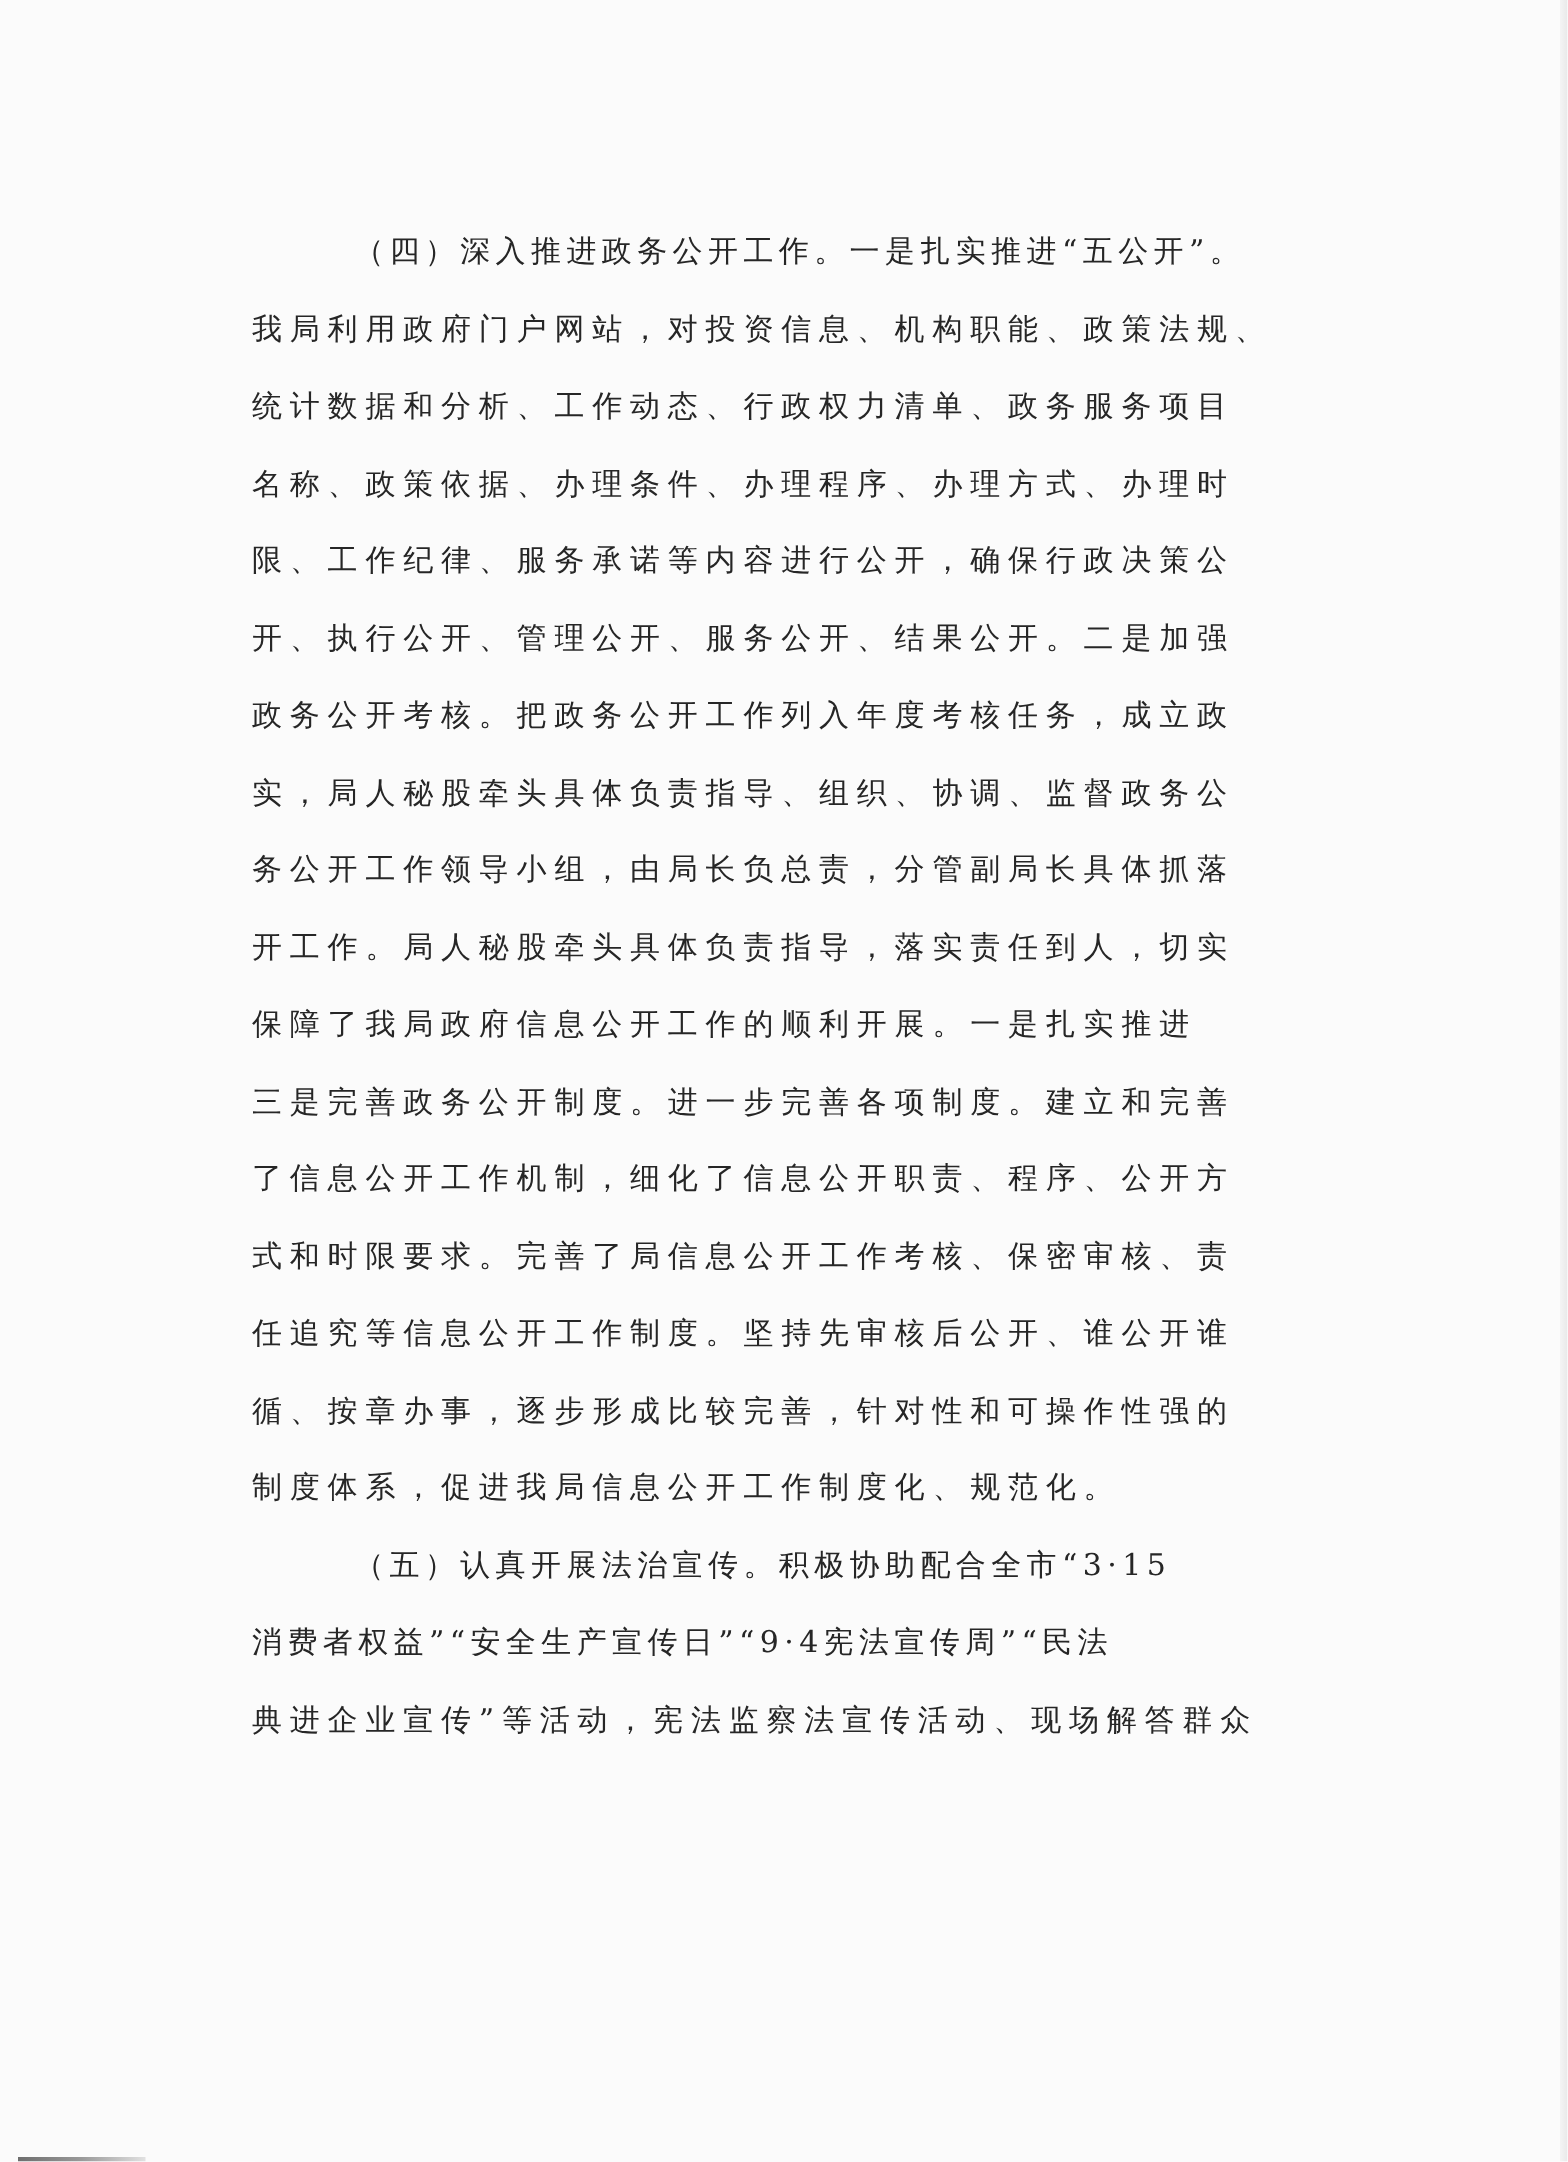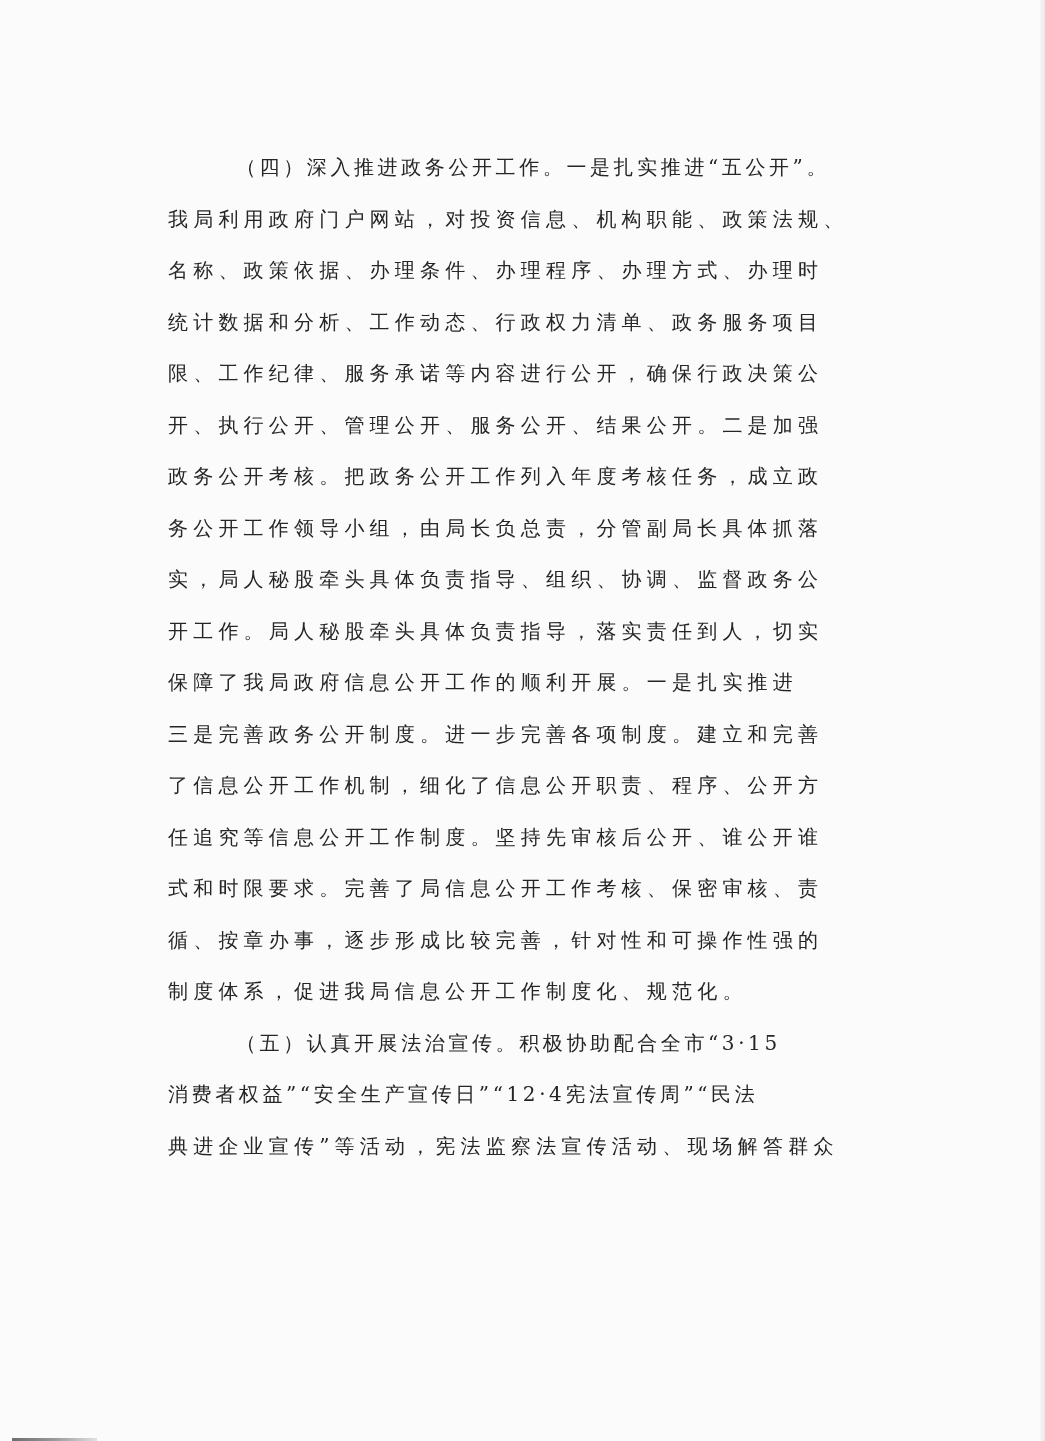--- a/index.html
+++ b/index.html
@@ -66,37 +66,37 @@
 
 <div class="page">
   <div class="page-edge-right"></div>
   <div class="page-shadow-bottom"></div>
 
   <div class="text-block">
 
     <div class="paragraph">
       <span class="line indent tight">（四）深入推进政务公开工作。一是扎实推进“五公开”。</span>
       <span class="line">我局利用政府门户网站，对投资信息、机构职能、政策法规、</span>
+      <span class="line">统计数据和分析、工作动态、行政权力清单、政务服务项目</span>
       <span class="line">名称、政策依据、办理条件、办理程序、办理方式、办理时</span>
-      <span class="line">统计数据和分析、工作动态、行政权力清单、政务服务项目</span>
       <span class="line">限、工作纪律、服务承诺等内容进行公开，确保行政决策公</span>
       <span class="line">开、执行公开、管理公开、服务公开、结果公开。二是加强</span>
       <span class="line">政务公开考核。把政务公开工作列入年度考核任务，成立政</span>
+      <span class="line">实，局人秘股牵头具体负责指导、组织、协调、监督政务公</span>
       <span class="line">务公开工作领导小组，由局长负总责，分管副局长具体抓落</span>
-      <span class="line">实，局人秘股牵头具体负责指导、组织、协调、监督政务公</span>
       <span class="line">开工作。局人秘股牵头具体负责指导，落实责任到人，切实</span>
       <span class="line">保障了我局政府信息公开工作的顺利开展。一是扎实推进</span>
       <span class="line">三是完善政务公开制度。进一步完善各项制度。建立和完善</span>
       <span class="line">了信息公开工作机制，细化了信息公开职责、程序、公开方</span>
+      <span class="line">式和时限要求。完善了局信息公开工作考核、保密审核、责</span>
       <span class="line">任追究等信息公开工作制度。坚持先审核后公开、谁公开谁</span>
-      <span class="line">式和时限要求。完善了局信息公开工作考核、保密审核、责</span>
       <span class="line">循、按章办事，逐步形成比较完善，针对性和可操作性强的</span>
       <span class="line">制度体系，促进我局信息公开工作制度化、规范化。</span>
     </div>
 
     <div class="paragraph">
       <span class="line indent tight">（五）认真开展法治宣传。积极协助配合全市“3·15</span>
-      <span class="line tight">消费者权益”“安全生产宣传日”“12·4宪法宣传周”“民法</span>
+      <span class="line tight">消费者权益”“安全生产宣传日”“9·4宪法宣传周”“民法</span>
       <span class="line">典进企业宣传”等活动，宪法监察法宣传活动、现场解答群众</span>
     </div>
 
   </div>
 </div>
 
 </body></html>

